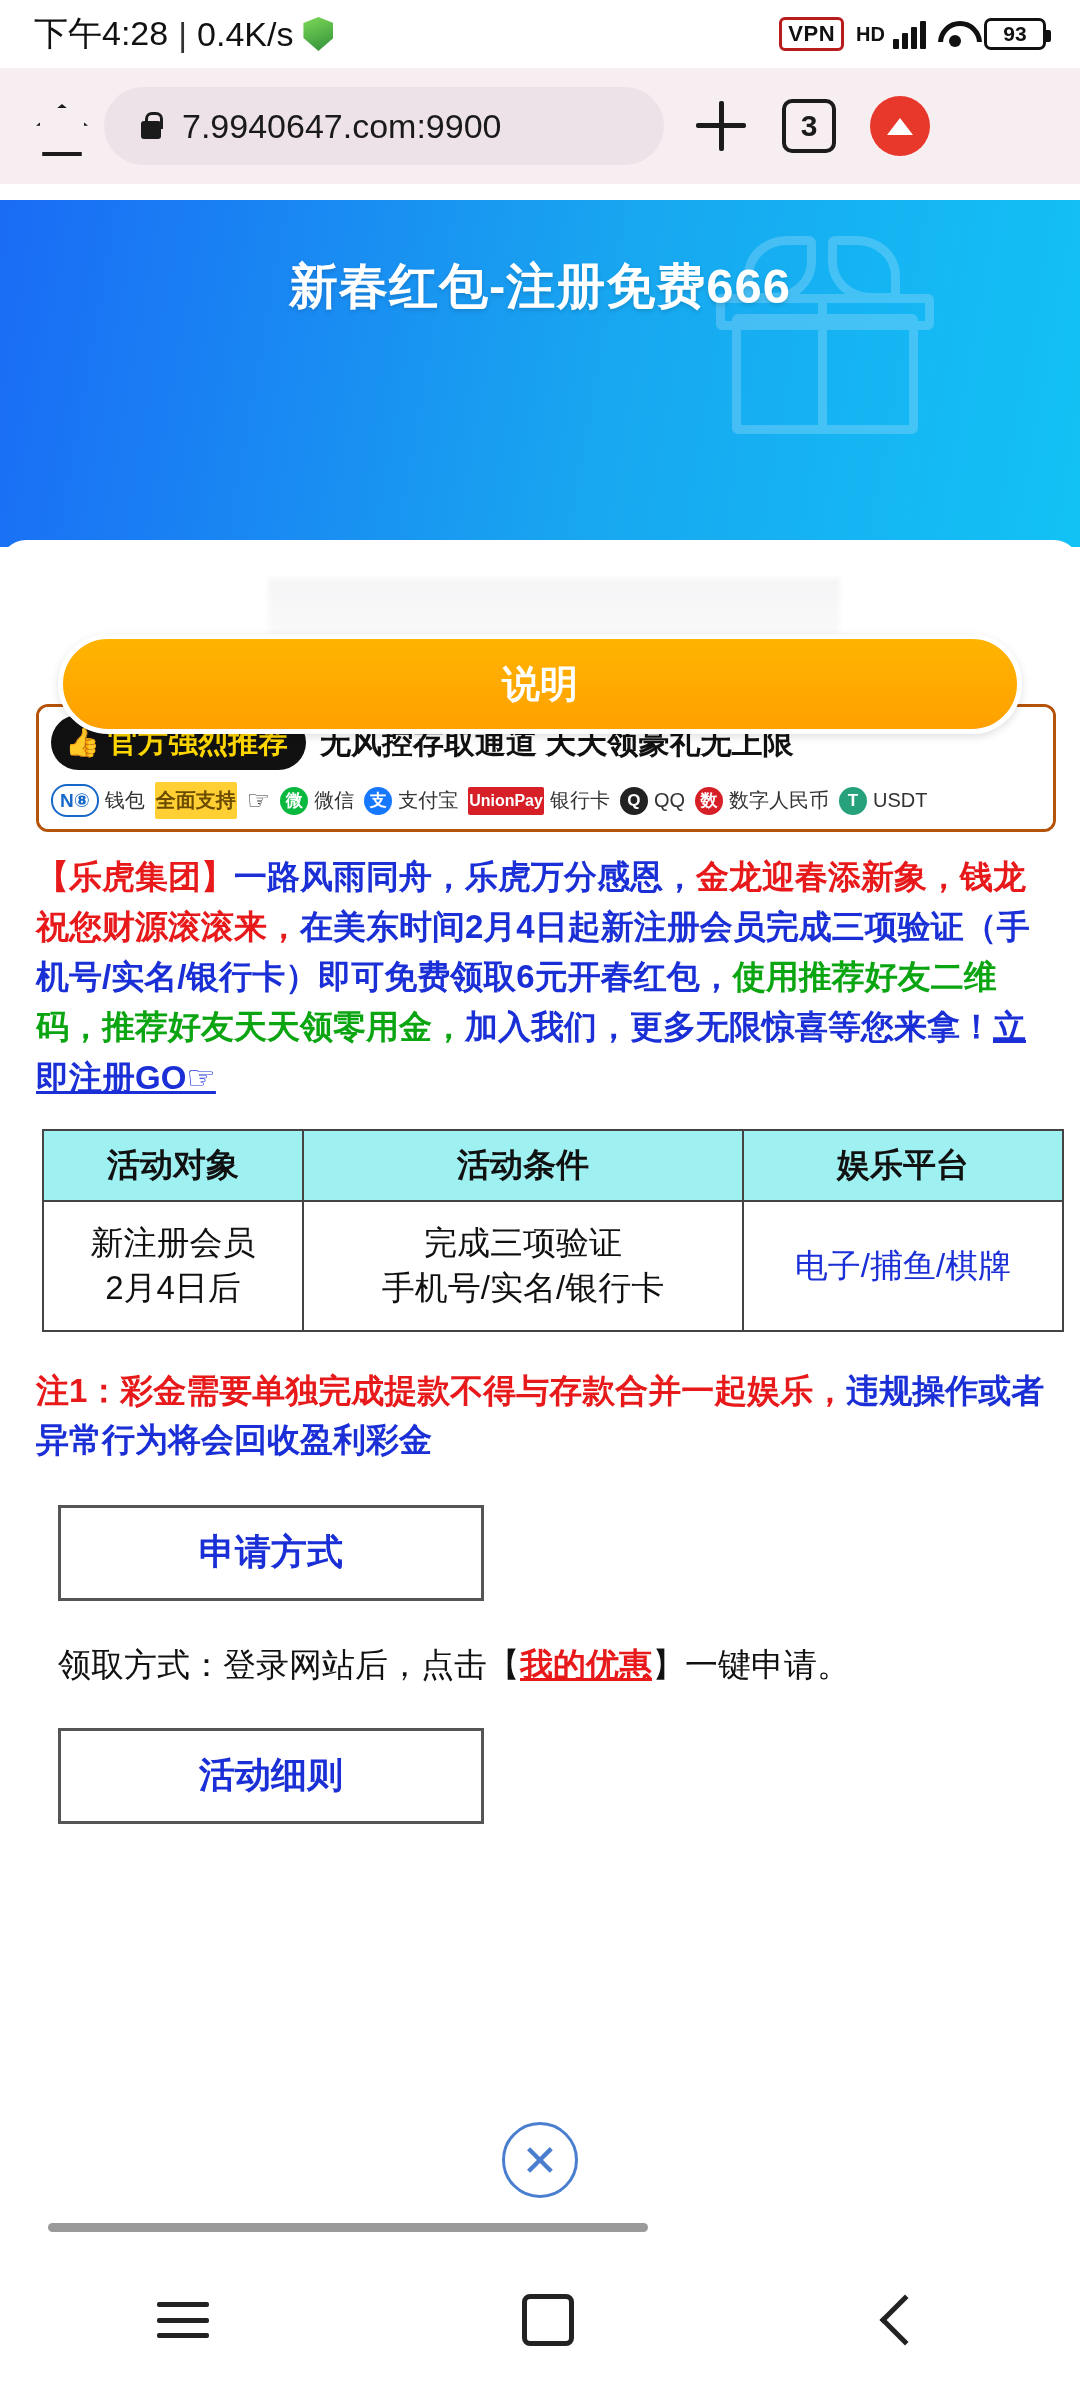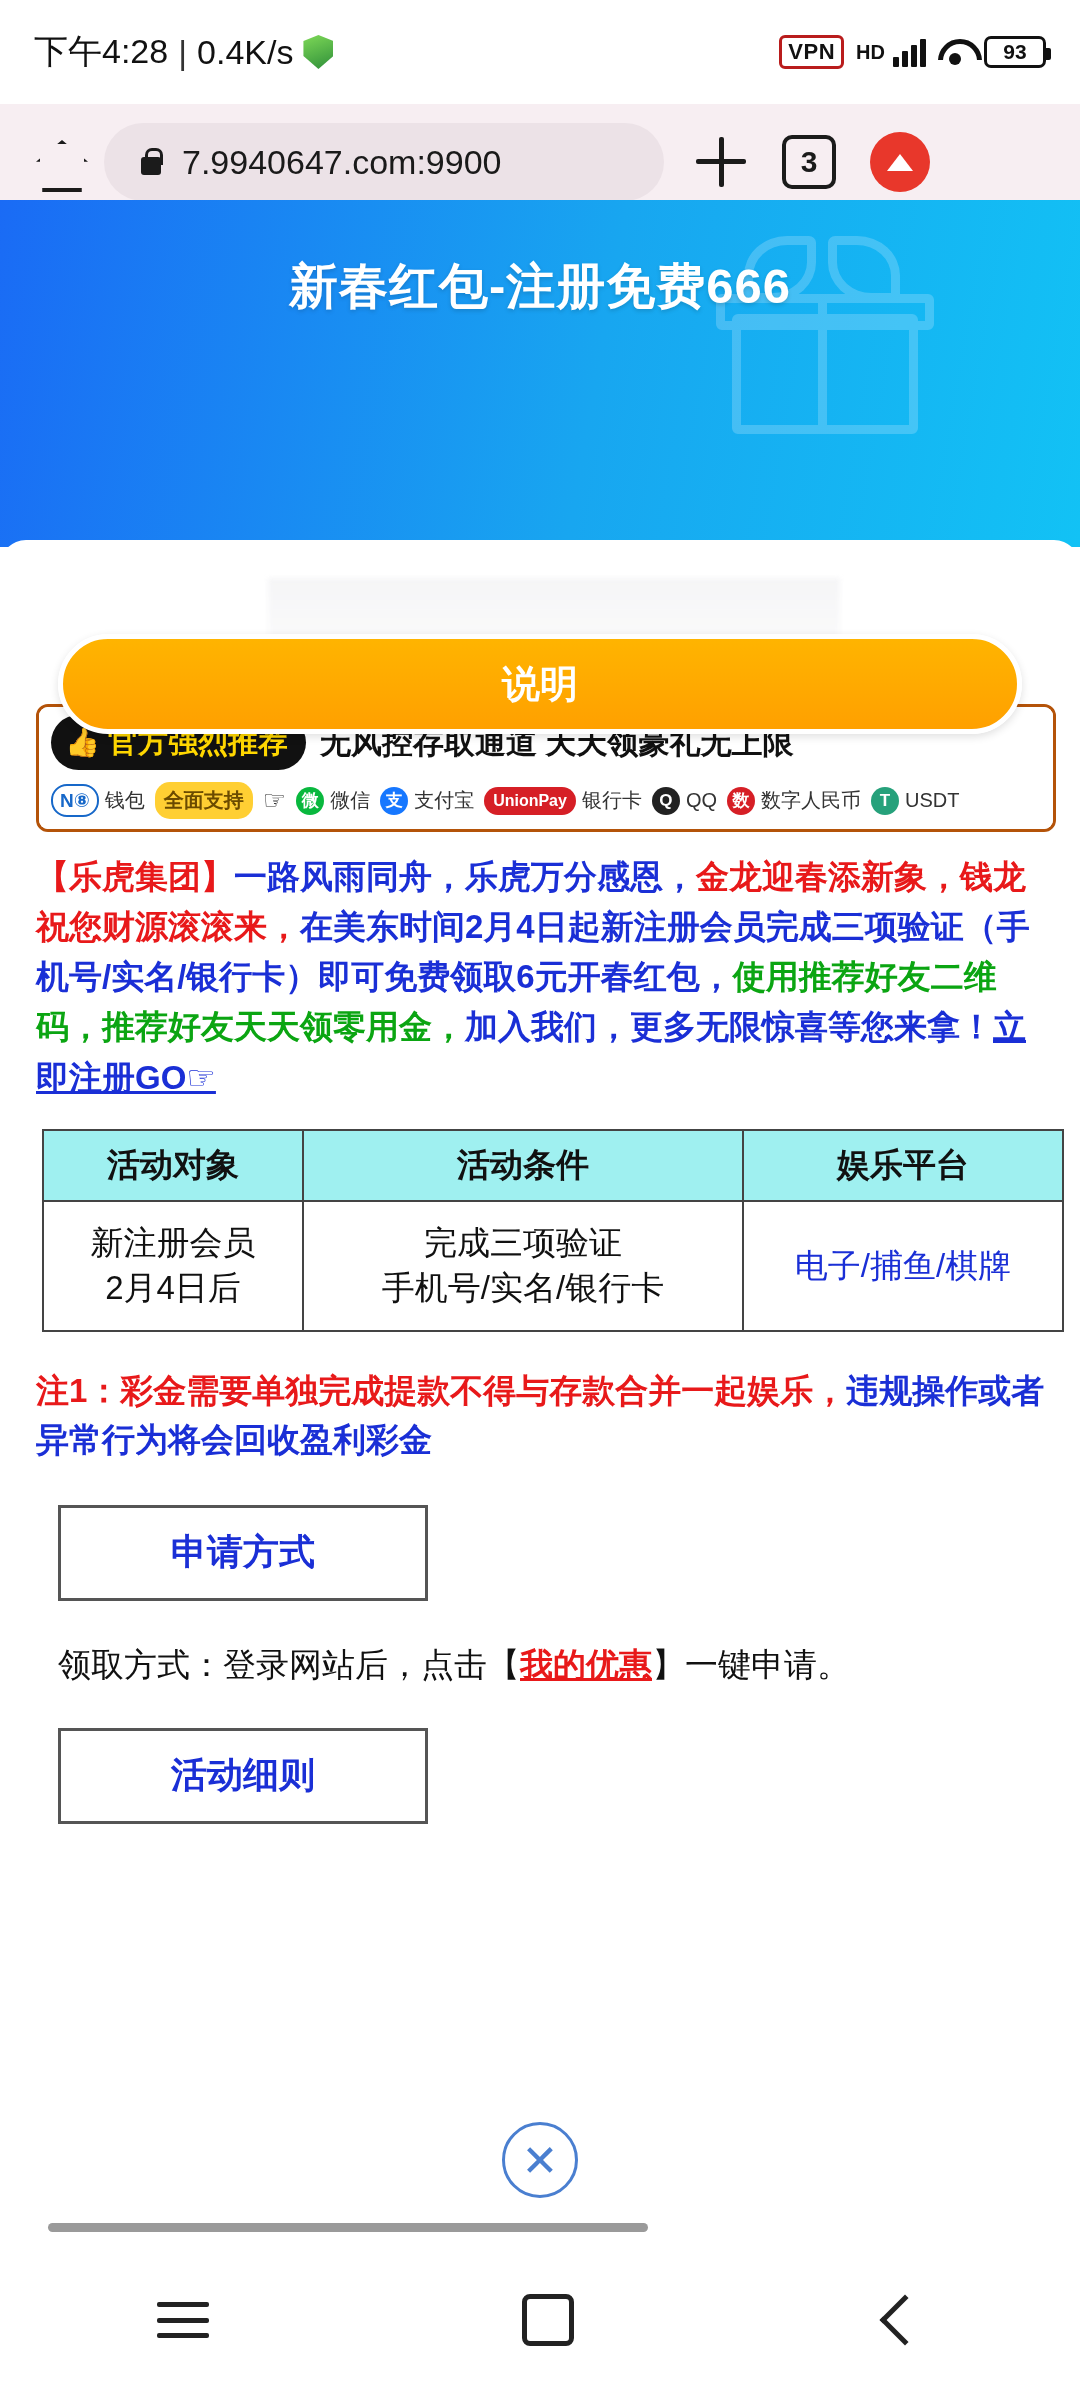--- a/index.html
+++ b/index.html
@@ -6,21 +6,21 @@
   html, body {
     width: 1080px; height: 2400px;
     font-family: "Liberation Sans", "DejaVu Sans", sans-serif;
     background: #fff;
     overflow: hidden;
   }
   body { position: relative; }
 
   
   .statusbar {
-    height: 104px;
+    height: 68px;
     background: #fff;
     display: flex;
     align-items: center;
     justify-content: space-between;
     padding: 0 34px;
   }
   .sb-left {
     display: flex; align-items: center; gap: 10px;
     font-size: 34px; color: #111; font-weight: 500;
   }
@@ -234,21 +234,21 @@
   .chip {
     display: flex; align-items: center; gap: 6px;
     font-size: 20px; color: #333; white-space: nowrap;
   }
   .chip .dot {
     width: 28px; height: 28px; border-radius: 50%;
     display: inline-flex; align-items:center; justify-content:center;
     font-size: 17px; font-weight: 700; color: #fff; flex: none;
   }
   .chip-n { border: 2px solid #1768c9; border-radius: 16px; padding: 3px 7px; color:#1768c9; font-weight:700; font-size:19px;}
-  .chip-yellow { background: #ffcf33; color:#6b4b00; font-weight:700; border-radius:15px; padding:5px 9px; font-size:20px;}
+  .chip-yellow { background: #ffcf33; color:#6b4b00; font-weight:700; border-radius:2px; padding:5px 1px; font-size:20px;}
   .hand { font-size: 26px; }
 
   
   .maintext {
     margin: 20px 26px 0 18px;
     font-size: 33px;
     line-height: 1.52;
     font-weight: 700;
     word-break: break-all;
   }
@@ -286,21 +286,21 @@
   .notes {
     margin: 34px 26px 0 18px;
     font-size: 33px;
     line-height: 1.5;
     font-weight: 700;
     word-break: break-all;
   }
 
   .outline-btn {
     margin: 40px 8px 0 40px;
-    width: 370px; height: 96px;
+    width: 426px; height: 96px;
     border: 3px solid #555;
     display: flex; align-items: center; justify-content: center;
     color: #1a2fd6; font-size: 36px; font-weight: 600;
   }
   .claim-line {
     margin: 42px 0 0 40px;
     font-size: 33px; color: #111; font-weight: 500;
   }
   .claim-line .hl { color: #e8191a; text-decoration: underline; font-weight: 700; }
 

